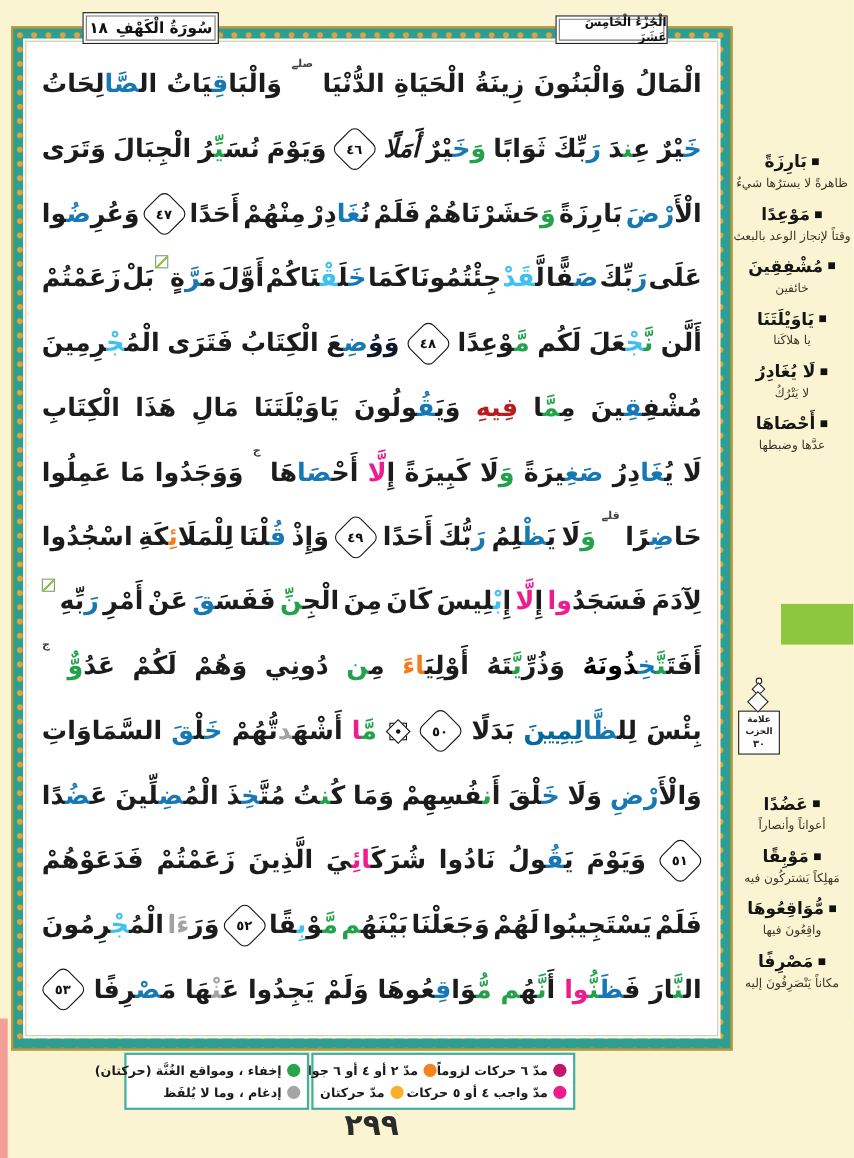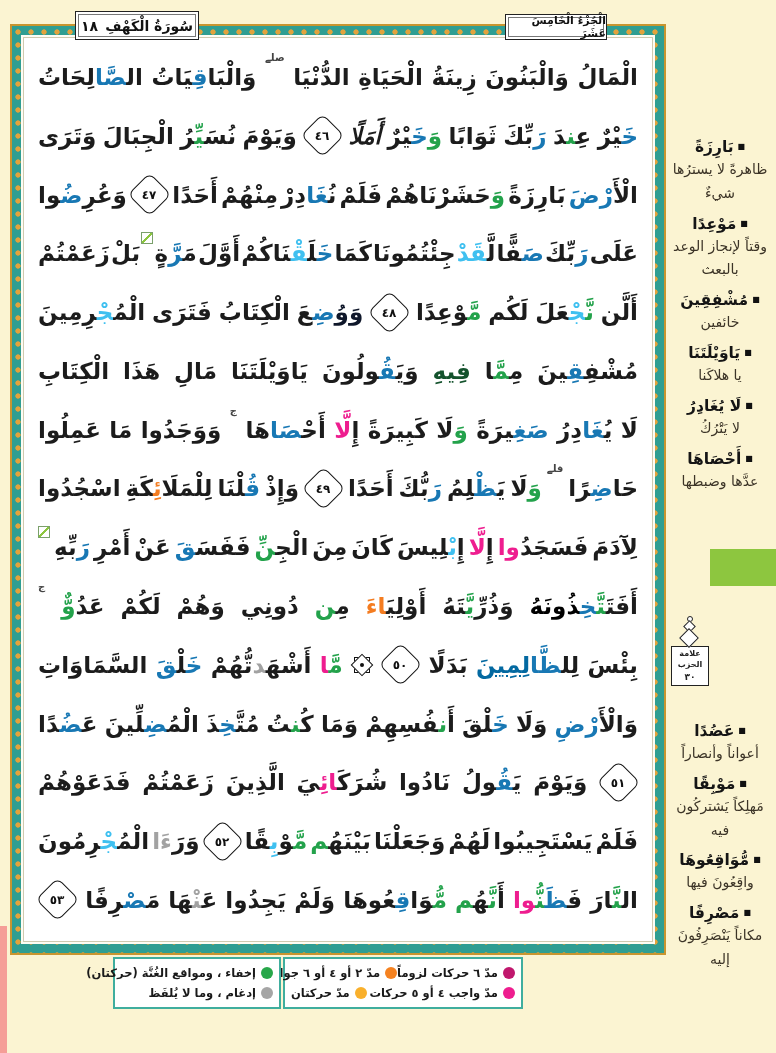--- a/index.html
+++ b/index.html
@@ -36,21 +36,21 @@
     background:linear-gradient(135deg,transparent 44%,#8cc63f 44%,#8cc63f 58%,transparent 58%)}
   .wq{font-size:10px;color:#444;align-self:flex-start;margin-top:4px;font-weight:bold}
 
   
   .margin-notes{position:absolute;width:108px;text-align:center;direction:rtl;z-index:2}
   .mn-top{left:666px;top:138px}
   .mn-bottom{left:666px;top:722px}
   .mnote{margin-bottom:9px}
   .mn-word{font-size:15.5px;font-weight:bold;color:#151515;display:flex;align-items:center;justify-content:center;gap:4px;direction:rtl}
   .mn-bullet{font-size:8px;color:#111;line-height:1}
-  .mn-def{font-size:14px;color:#3c3427;line-height:1.7;margin-top:2px}
+  .mn-def{font-size:11px;color:#3c3427;line-height:1.7;margin-top:2px}
 
   .green-rect{position:absolute;left:710px;top:549px;width:66px;height:37px;background:#8dc63f;z-index:1}
 
   
   .hizb{position:absolute;left:668px;top:616px;width:44px;text-align:center;z-index:2}
   .hz-crown{position:relative;height:30px}
   .hz-crown i{position:absolute;left:50%;background:#fff;border:1.4px solid #222;display:block}
   .hz-c1{width:4px;height:4px;top:0;margin-left:-3px;border-radius:50%}
   .hz-c2{width:7px;height:7px;top:6px;margin-left:-5px;transform:rotate(45deg)}
   .hz-c3{width:12px;height:12px;top:15px;margin-left:-8px;transform:rotate(45deg)}
@@ -139,21 +139,21 @@
               <span>٤٨</span>
             </span>
             <span class="qword"><span style="color: #0f172a;">وَوُ</span><span style="color: rgb(24, 120, 180);">ضِ</span><span style="color: rgb(28, 28, 28);">عَ</span></span>
             <span class="qword"><span style="color: rgb(28, 28, 28);">الْكِتَابُ</span></span>
             <span class="qword"><span style="color: rgb(28, 28, 28);">فَتَرَى</span></span>
             <span class="qword"><span style="color: rgb(28, 28, 28);">الْمُ</span><span style="color: rgb(63, 192, 240);">جْ</span><span style="color: rgb(28, 28, 28);">رِمِينَ</span></span>
           </div>
           <div class="qline">
             <span class="qword"><span style="color: rgb(28, 28, 28);">مُشْفِ</span><span style="color: rgb(24, 120, 180);">قِ</span><span style="color: rgb(28, 28, 28);">ينَ</span></span>
             <span class="qword"><span style="color: rgb(28, 28, 28);">مِ</span><span style="color: rgb(35, 162, 75);">مَّ</span><span style="color: rgb(28, 28, 28);">ا</span></span>
-            <span class="qword"><span style="color: #14532d;">فِيهِ</span></span>
+            <span class="qword"><span style="color: #b91c1c;">فِيهِ</span></span>
             <span class="qword"><span style="color: rgb(28, 28, 28);">وَيَ</span><span style="color: rgb(24, 120, 180);">قُ</span><span style="color: rgb(28, 28, 28);">ولُونَ</span></span>
             <span class="qword"><span style="color: rgb(28, 28, 28);">يَاوَيْلَتَنَا</span></span>
             <span class="qword"><span style="color: rgb(28, 28, 28);">مَالِ</span></span>
             <span class="qword"><span style="color: rgb(28, 28, 28);">هَذَا</span></span>
             <span class="qword"><span style="color: rgb(28, 28, 28);">الْكِتَابِ</span></span>
           </div>
           <div class="qline">
             <span class="qword"><span style="color: rgb(28, 28, 28);">لَا</span></span>
             <span class="qword"><span style="color: rgb(28, 28, 28);">يُ</span><span style="color: rgb(24, 120, 180);">غَا</span><span style="color: rgb(28, 28, 28);">دِرُ</span></span>
             <span class="qword"><span style="color: rgb(24, 120, 180);">صَ</span><span style="color: rgb(24, 120, 180);">غِ</span><span style="color: rgb(28, 28, 28);">يرَةً</span></span>
@@ -405,16 +405,17 @@
         </span>
       </div>
       <div class="leg-row">
         <span class="leg-item">
           <span class="leg-dot" style="background: rgb(165, 165, 165);"></span>
           <span>إدغام ، وما لا يُلفَظ</span>
         </span>
       </div>
     </div>
 
+  <div class="pagenum">٢٩٩</div>
 
   <div class="pink-strip"></div>
 
 </div>
 
 </body></html>

